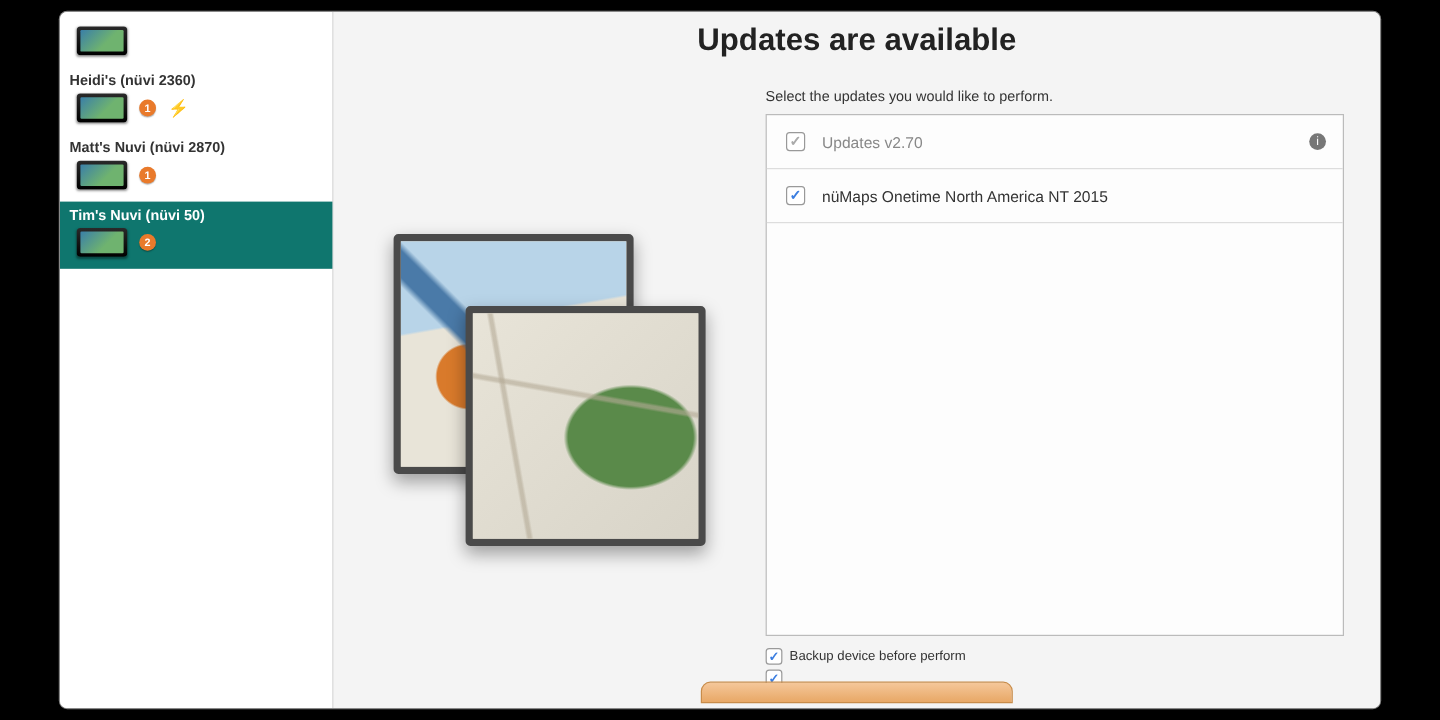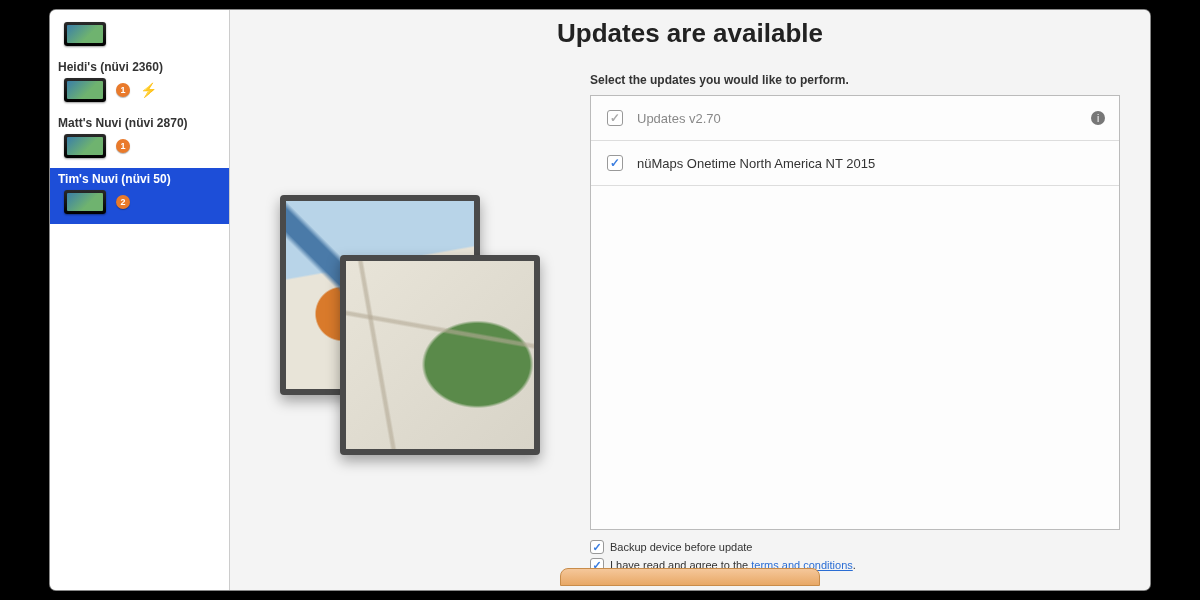--- a/index.html
+++ b/index.html
@@ -16,31 +16,31 @@
     .app-frame {
       width: 1100px;
       height: 580px;
       background: #fff;
       display: flex;
       border-radius: 6px;
       overflow: hidden;
       box-shadow: 0 0 0 1px #888;
     }
     .sidebar {
-      width: 180px;
+      width: 228px;
       background: #fff;
       border-right: 1px solid #ccc;
       padding: 4px 0;
     }
     .device-item {
       padding: 4px 8px 10px 8px;
       cursor: pointer;
     }
     .device-item.selected {
-      background: #1d4ed8;
+      background: #0f766e;
       color: #fff;
     }
     .device-label {
       font-size: 12px;
       font-weight: bold;
       color: #333;
       margin-bottom: 4px;
     }
     .device-item.selected .device-label { color: #fff; }
     .device-row {
@@ -153,21 +153,20 @@
     }
     .updates-col {
       flex: 1;
       display: flex;
       flex-direction: column;
     }
     .instruction {
       font-size: 12px;
       color: #333;
       margin-bottom: 8px;
-      font-weight: bold;
     }
     .update-list {
       border: 1px solid #bbb;
       background: #fdfdfd;
       flex: 1;
       min-height: 340px;
     }
     .update-row {
       display: flex;
       align-items: center;
@@ -306,27 +305,24 @@
           <div class="update-row">
             <div class="checkbox">✓</div>
             <span>nüMaps Onetime North America NT 2015</span>
           </div>
 
         </div>
 
         <div class="footer-checks">
           <div class="footer-row">
             <div class="checkbox">✓</div>
-            <span>Backup device before update</span>
+            <span>Backup device before perform</span>
           </div>
           <div class="footer-row">
             <div class="checkbox">✓</div>
-            <span>
-              <span>I have read and agree to the </span><span class="link">terms and conditions</span><span>.</span>
-            </span>
           </div>
         </div>
       </div>
 
     </div>
 
     <div class="bottom-button"></div>
   </div>
 
 </div>

